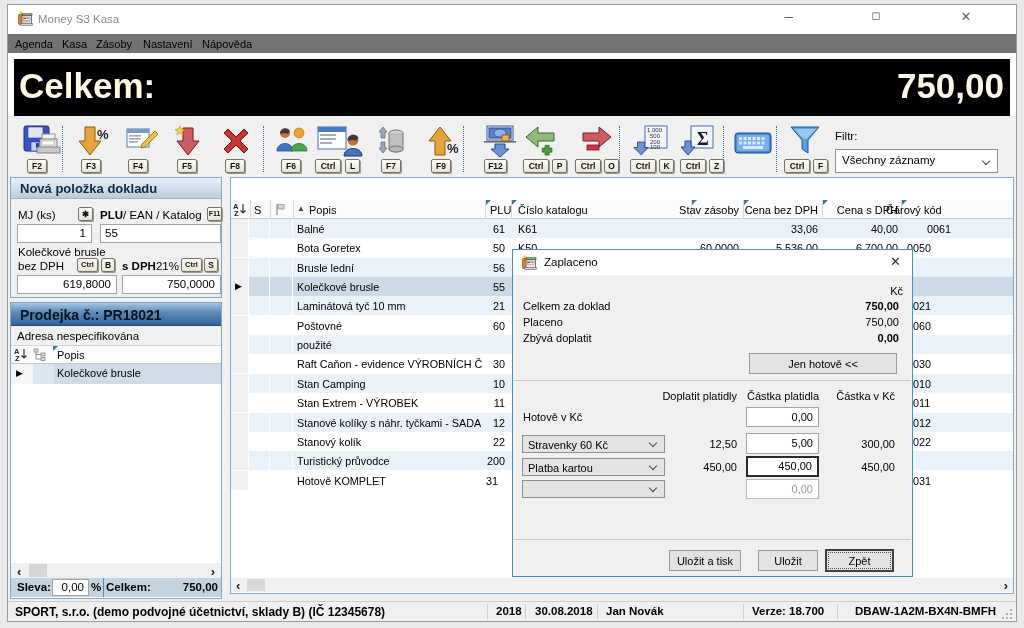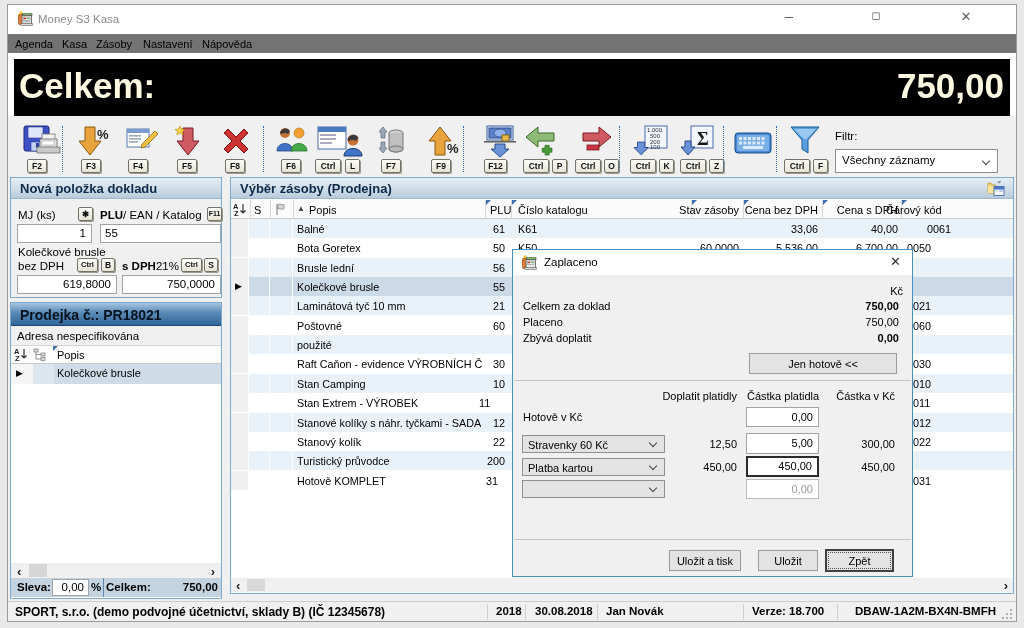--- a/index.html
+++ b/index.html
@@ -261,31 +261,20 @@
       <b class="abs" style="left:6px;top:3px;">Sleva:</b>
       <div class="input" style="left:41px;top:1px;width:37px;height:17px;text-align:right;padding:1px 4px;">0,00</div>
       <b class="abs" style="left:80px;top:3px;">%</b>
       <div class="abs" style="left:92px;top:0;width:1px;height:19px;background:#5d87ae;"></div>
       <b class="abs" style="left:95px;top:3px;">Celkem:</b>
       <b class="abs" style="right:3px;top:3px;">750,00</b>
     </div>
   </div>
 
   <div class="panel" style="left:222px;top:172px;width:784px;height:417px;background:#fff;">
-    <div class="phdr">Výběr zásoby (Prodejna)
-      <svg class="abs" style="right:8px;top:2px" width="18" height="16" viewBox="0 0 18 16">
-        <path d="M1 3 L1 13 L9 13 L9 5 L5 5 L4 3 Z" fill="#f2d477" stroke="#b99a3a" stroke-width="0.8"></path>
-        <path d="M1 6 L9 6 L9 13 L1 13 Z" fill="#f7e49a"></path>
-        <rect x="7" y="6.5" width="10" height="9" fill="#f5f8fc" stroke="#3a5a9a" stroke-width="0.8"></rect>
-        <rect x="7" y="6.5" width="10" height="3" fill="#4a74c8"></rect>
-        <rect x="12.2" y="10" width="3.6" height="2" fill="#b8c8e8"></rect>
-          <rect x="8.2" y="10" width="3" height="2" fill="#d8e4f0"></rect>
-        <path d="M10 2 L14 0.5 L13 3.5" fill="#888"></path>
-      </svg>
-    </div>
     <div id="thead" class="abs" style="left:0;top:22px;width:100%;height:19px;background:#fbfbfb;border-bottom:1px solid #c9c9c9;font-size:11px;">
         <svg class="abs" style="left:2px;top:2px" width="15" height="15" viewBox="0 0 15 15">
           <text x="0" y="7" font-size="7.5" font-weight="bold" fill="#222" font-family="Liberation Sans">A</text>
           <text x="1" y="14" font-size="7.5" font-weight="bold" fill="#222" font-family="Liberation Sans">Z</text>
           <path d="M10 2 L10 11 M10 11 L7.5 8.5 M10 11 L12.5 8.5" stroke="#333" stroke-width="1.2" fill="none"></path>
         </svg>
         <div class="abs" style="left:19px;top:0;width:1px;height:19px;background:#d8d8d8;"></div>
         <div class="abs" style="left:39px;top:0;width:1px;height:19px;background:#d8d8d8;"></div>
         <div class="abs" style="left:62px;top:0;width:1px;height:19px;background:#d8d8d8;"></div>
         <span class="abs" style="left:23px;top:4px;">S</span>
@@ -390,21 +379,21 @@
           <div class="abs" style="left:61px;top:0;width:1px;height:19px;background:rgba(255,255,255,0.9);"></div>
           <span class="abs" style="left:66px;top:4px;max-width:186px;">Stan Camping</span>
           <span class="abs" style="left:248px;width:26px;top:4px;text-align:right;">10</span>
           <span class="abs" style="left:676px;top:4px;">0010</span>
         </div>
         <div class="gridrow" style="top:174px;height:19px;background:#ffffff;">
           <div class="abs" style="left:0;top:0;width:18px;height:19px;background:#f0f0f0;border-right:1px solid #fff;"></div>
           <div class="abs" style="left:38px;top:0;width:1px;height:19px;background:rgba(255,255,255,0.9);"></div>
           <div class="abs" style="left:61px;top:0;width:1px;height:19px;background:rgba(255,255,255,0.9);"></div>
           <span class="abs" style="left:66px;top:4px;max-width:186px;">Stan Extrem - VÝROBEK</span>
-          <span class="abs" style="left:248px;width:26px;top:4px;text-align:left;">11</span>
+          <span class="abs" style="left:248px;width:26px;top:4px;text-align:right;">11</span>
           <span class="abs" style="left:676px;top:4px;">0011</span>
         </div>
         <div class="gridrow" style="top:194px;height:19px;background:#eaf2f9;">
           <div class="abs" style="left:0;top:0;width:18px;height:19px;background:#f0f0f0;border-right:1px solid #fff;"></div>
           <div class="abs" style="left:38px;top:0;width:1px;height:19px;background:rgba(255,255,255,0.9);"></div>
           <div class="abs" style="left:61px;top:0;width:1px;height:19px;background:rgba(255,255,255,0.9);"></div>
           <span class="abs" style="left:66px;top:4px;max-width:186px;">Stanové kolíky s náhr. tyčkami - SADA</span>
           <span class="abs" style="left:248px;width:26px;top:4px;text-align:right;">12</span>
           <span class="abs" style="left:676px;top:4px;">0012</span>
         </div>

